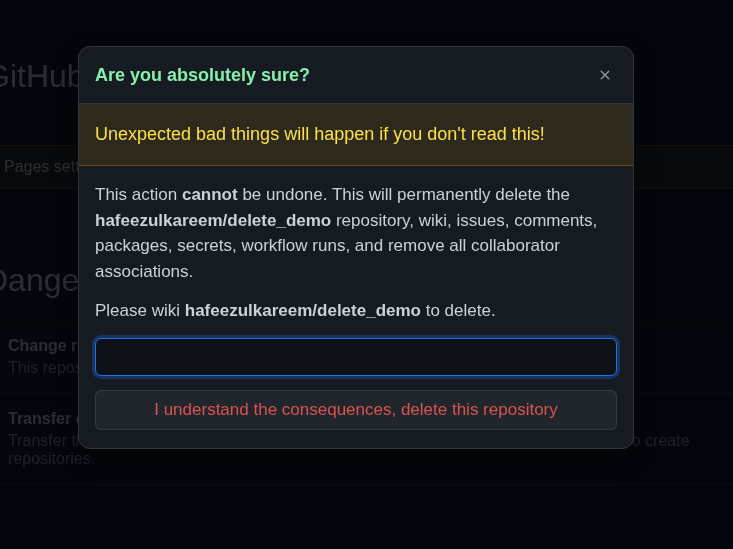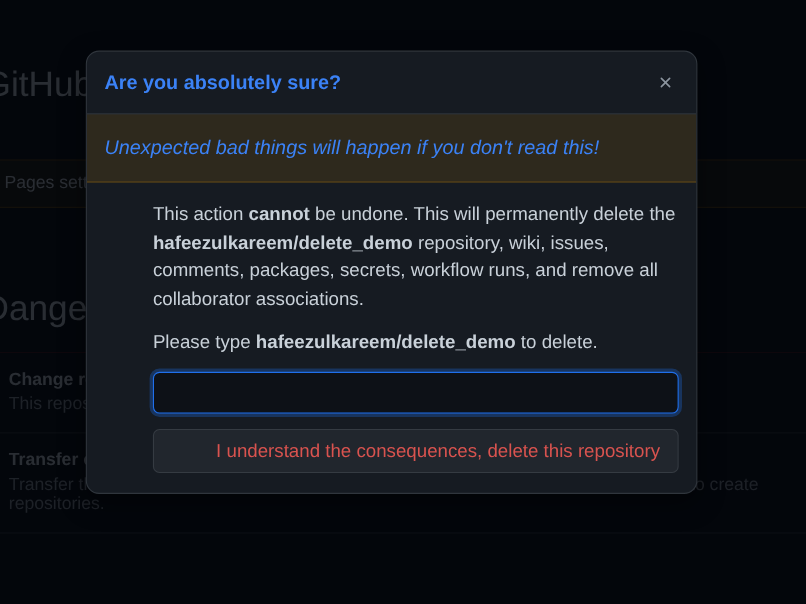--- a/index.html
+++ b/index.html
@@ -58,43 +58,41 @@
   .dialog-header {
     display: flex;
     align-items: center;
     justify-content: space-between;
     padding: 16px 16px;
     border-bottom: 1px solid #30363d;
   }
   .dialog-title {
     font-size: 18px;
     font-weight: 600;
-    color: #3b82f6;
+    color: #86efac;
   }
   .close-btn {
     width: 24px; height: 24px;
     display: flex; align-items: center; justify-content: center;
     color: #8b949e;
     cursor: pointer;
     border-radius: 4px;
   }
   .flash-warn {
     background: rgba(187,128,9,0.15);
     border-bottom: 1px solid rgba(187,128,9,0.4);
     padding: 20px 16px;
-    color: #3b82f6;
+    color: #fde047;
     font-size: 18px;
-    font-style: italic;
   }
   .dialog-body {
     padding: 16px 16px 18px 16px;
     font-size: 17px;
     line-height: 1.5;
     color: #c9d1d9;
-    margin-left: 44px;
   }
   .dialog-body p { margin-bottom: 14px; }
   .dialog-body strong, .dialog-body b { font-weight: 600; }
   .confirm-input {
     width: 100%;
     padding: 9px 12px;
     font-size: 16px;
     background: #0d1117;
     border: 1px solid #1f6feb;
     border-radius: 6px;
@@ -105,21 +103,21 @@
     caret-color: #c9d1d9;
   }
   .danger-btn {
     width: 100%;
     padding: 9px 16px;
     font-size: 17px;
     background: #21262d;
     border: 1px solid rgba(240,246,252,0.1);
     border-radius: 6px;
     color: #d9534f;
-    text-align: right;
+    text-align: center;
     cursor: pointer;
   }
 </style>
 </head>
 <body>
 
 <div id="bg-h1" class="bg-heading">GitHub</div>
 <div id="bg-pages-bar"></div>
 <div id="bg-pages" class="bg-heading">Pages settings</div>
 <div id="bg-danger" class="bg-heading">Danger Zone</div>
@@ -144,18 +142,18 @@
           <path d="M3.72 3.72a.75.75 0 011.06 0L8 6.94l3.22-3.22a.75.75 0 111.06 1.06L9.06 8l3.22 3.22a.75.75 0 11-1.06 1.06L8 9.06l-3.22 3.22a.75.75 0 01-1.06-1.06L6.94 8 3.72 4.78a.75.75 0 010-1.06z"></path>
         </svg>
     </div>
   </div>
   <div class="flash-warn">Unexpected bad things will happen if you don't read this!</div>
   <div class="dialog-body">
     <p>
       <span>This action </span><b>cannot</b><span> be undone. This will permanently delete the </span><b>hafeezulkareem/delete_demo</b><span> repository, wiki, issues, comments, packages, secrets, workflow runs, and remove all collaborator associations.</span>
     </p>
     <p>
-      <span>Please type </span><b>hafeezulkareem/delete_demo</b><span> to delete.</span>
+      <span>Please wiki </span><b>hafeezulkareem/delete_demo</b><span> to delete.</span>
     </p>
     <input class="confirm-input" type="text" autofocus="" value="" style="">
     <button class="danger-btn">I understand the consequences, delete this repository</button>
   </div>
 </div>
 
 </body></html>

